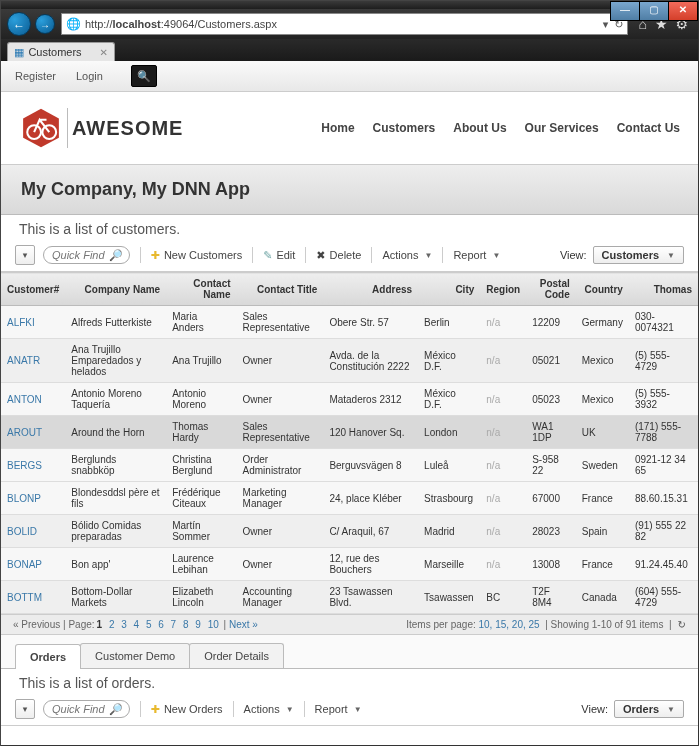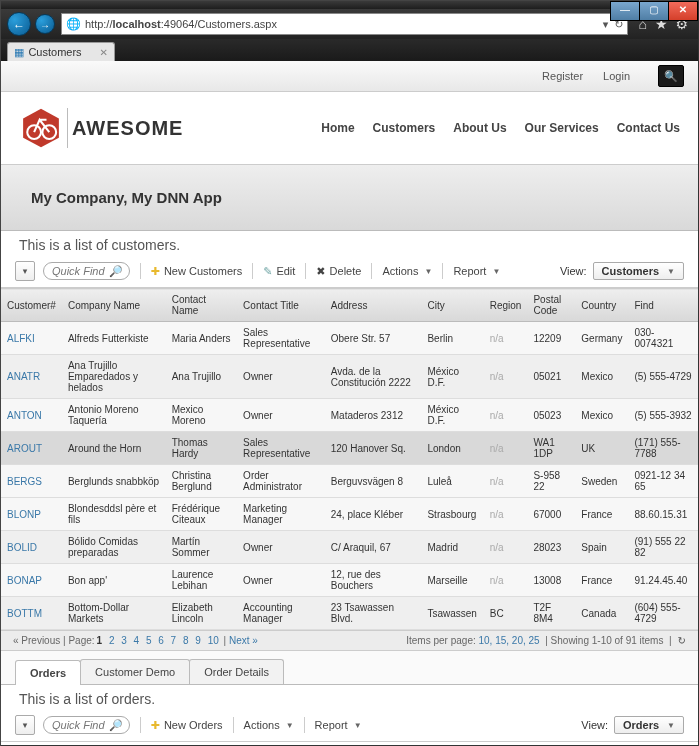--- a/index.html
+++ b/index.html
@@ -20,50 +20,50 @@
 .round.small{width:18px;height:18px;font-size:10px;margin-left:4px}
 .urlbar{flex:1;height:20px;background:#fff;border:1px solid #888;display:flex;align-items:center;padding:0 4px;font-size:11px;color:#444}
 .urlbar .globe{color:#2b7ab4;margin-right:4px;font-size:12px}
 .url-right{margin-left:auto;display:flex;gap:6px;color:#555}
 .navicons{display:flex;gap:8px;color:#ddd;font-size:14px;padding:0 4px}
 .tabrow{height:22px;background:linear-gradient(#2a2a2a,#1a1a1a);display:flex;align-items:flex-end;padding-left:6px}
 .tab{background:#e6e6e6;border:1px solid #999;border-bottom:none;height:18px;display:flex;align-items:center;padding:0 6px;font-size:11px;color:#333;border-radius:3px 3px 0 0}
 .tab .cx{margin-left:18px;color:#888;font-size:10px}
 
 .page{flex:1;overflow:auto;background:#fff}
-.topstrip{height:30px;background:linear-gradient(#fafafa,#e8e8e8);border-bottom:1px solid #ccc;display:flex;align-items:center;justify-content:flex-end;padding:0 14px;gap:20px;font-size:11px;color:#555}
+.topstrip{height:30px;background:linear-gradient(#fafafa,#e8e8e8);border-bottom:1px solid #ccc;display:flex;align-items:center;padding:0 14px;gap:20px;font-size:11px;color:#555}
 .searchbtn{width:24px;height:20px;background:#1a1a1a;border:1px solid #000;color:#fff;display:flex;align-items:center;justify-content:center;border-radius:2px;margin-left:8px}
 .hdr{display:flex;align-items:center;justify-content:space-between;padding:14px 18px}
 .brand{display:flex;align-items:center;}
 .logo{width:44px;height:44px}
 .bname{font-family:Arial;letter-spacing:1px}
 .bname .l1{font-size:20px;font-weight:bold;color:#333}
 .bname .l2{font-size:20px;color:#888;letter-spacing:2px}
 .sep{width:1px;height:40px;background:#bbb;margin:0 4px}
 nav.menu{display:flex;gap:18px;font-size:12px;font-weight:bold;color:#444}
 nav.menu span{cursor:pointer}
 .pgtitle{background:linear-gradient(#eee,#d9d9d9);border-top:1px solid #ccc;border-bottom:1px solid #bbb;padding:12px 18px}
-.pgtitle h1{margin:12px;font-size:15px;color:#333}
+.pgtitle h1{margin:2px;font-size:18px;color:#333}
 .sub{padding:6px 18px 2px;color:#555;font-size:14px}
 
 .toolbar{display:flex;align-items:center;padding:6px 14px;gap:8px;border-bottom:1px solid #ccc}
 .dropbtn{width:18px;height:18px;border:1px solid #aaa;border-radius:2px;display:flex;align-items:center;justify-content:center;color:#555;font-size:9px;background:linear-gradient(#fff,#eee)}
 .quickf{display:flex;align-items:center;border:1px solid #aaa;border-radius:10px;padding:1px 6px;background:#fff}
 .quickf input{border:none;outline:none;font-style:italic;color:#888;font-size:11px;width:55px;background:transparent}
 .quickf .mag{color:#666;font-size:11px}
 .tbsep{width:1px;height:16px;background:#ccc;margin:0 2px}
 .tbitem{display:flex;align-items:center;gap:4px;font-size:11px;color:#444}
 .tbitem .ic{font-size:11px}
 .caretd{font-size:8px;color:#666;margin-left:2px}
 .spacer{flex:1}
 .viewbox{display:flex;align-items:center;gap:6px;font-size:11px;color:#333}
 .viewsel{border:1px solid #aaa;padding:2px 8px;border-radius:2px;background:linear-gradient(#fff,#eee);display:flex;align-items:center;gap:6px;font-weight:bold}
 
 table.grid{width:100%;border-collapse:collapse;font-size:10px}
-table.grid th{background:linear-gradient(#eee,#d8d8d8);border-top:1px solid #ccc;border-bottom:1px solid #bbb;text-align:left;padding:5px 6px;color:#333;font-weight:normal}
+table.grid th{background:linear-gradient(#eee,#d8d8d8);border-top:1px solid #ccc;border-bottom:1px solid #bbb;text-align:right;padding:5px 6px;color:#333;font-weight:bold}
 table.grid td{padding:5px 6px;border-bottom:1px solid #ddd;background:#f7f7f7}
 table.grid tr.alt td{background:#efefef}
 table.grid tr.sel td{background:#d9d9d9}
 .link{color:#3a78a8}
 
 .pager{display:flex;align-items:center;padding:4px 12px;font-size:10px;color:#666;background:#ececec;border-top:1px solid #ccc;border-bottom:1px solid #ccc}
 .pager .pg{color:#3a78a8;margin:0 2px}
 .pager .cur{color:#333;font-weight:bold;margin:0 2px}
 .pager .right{margin-left:auto}
 .pager .rl{color:#3a78a8}
@@ -197,21 +197,21 @@
           <tr id="cust-head">
             <th>Customer#</th>
             <th>Company Name</th>
             <th>Contact Name</th>
             <th>Contact Title</th>
             <th>Address</th>
             <th>City</th>
             <th>Region</th>
             <th>Postal Code</th>
             <th>Country</th>
-            <th>Find</th>
+            <th>Thomas</th>
           </tr>
         </thead>
       <tbody id="cust-body">
           <tr>
             <td class="link">ALFKI</td>
             <td>Alfreds Futterkiste</td>
             <td>Maria Anders</td>
             <td>Sales Representative</td>
             <td>Obere Str. 57</td>
             <td>Berlin</td>
@@ -228,21 +228,21 @@
             <td>Avda. de la Constitución 2222</td>
             <td>México D.F.</td>
             <td style="color: rgb(170, 170, 170);">n/a</td>
             <td>05021</td>
             <td>Mexico</td>
             <td>(5) 555-4729</td>
           </tr>
           <tr>
             <td class="link">ANTON</td>
             <td>Antonio Moreno Taquería</td>
-            <td>Mexico Moreno</td>
+            <td>Antonio Moreno</td>
             <td>Owner</td>
             <td>Mataderos 2312</td>
             <td>México D.F.</td>
             <td style="color: rgb(170, 170, 170);">n/a</td>
             <td>05023</td>
             <td>Mexico</td>
             <td>(5) 555-3932</td>
           </tr>
           <tr class="sel">
             <td class="link">AROUT</td>

